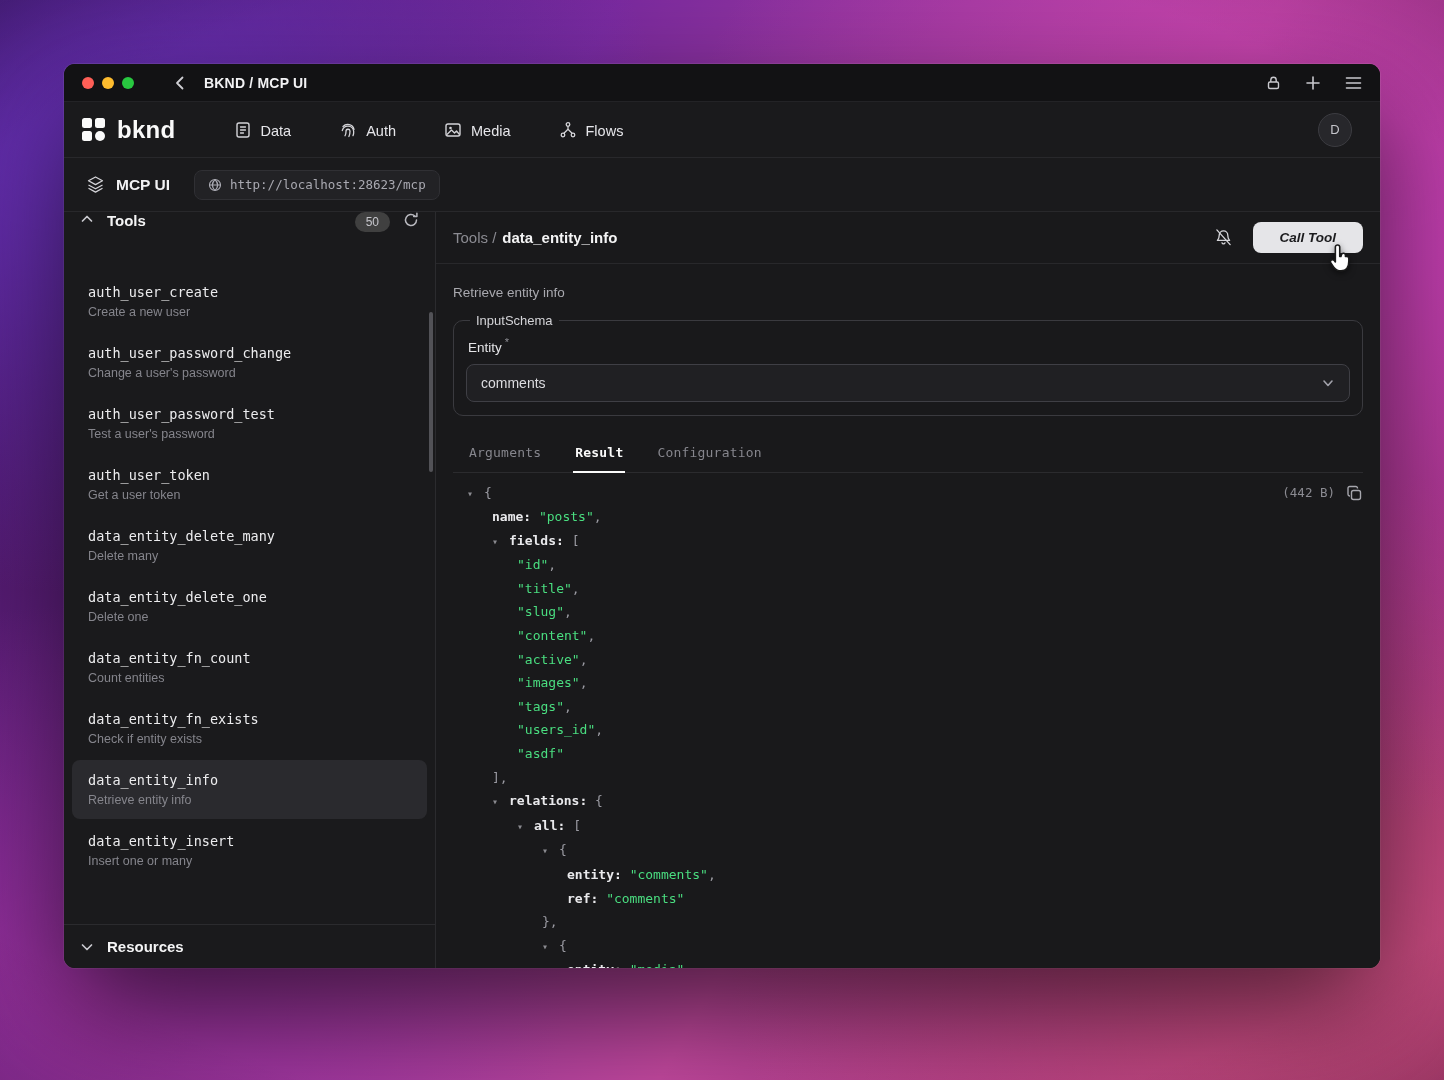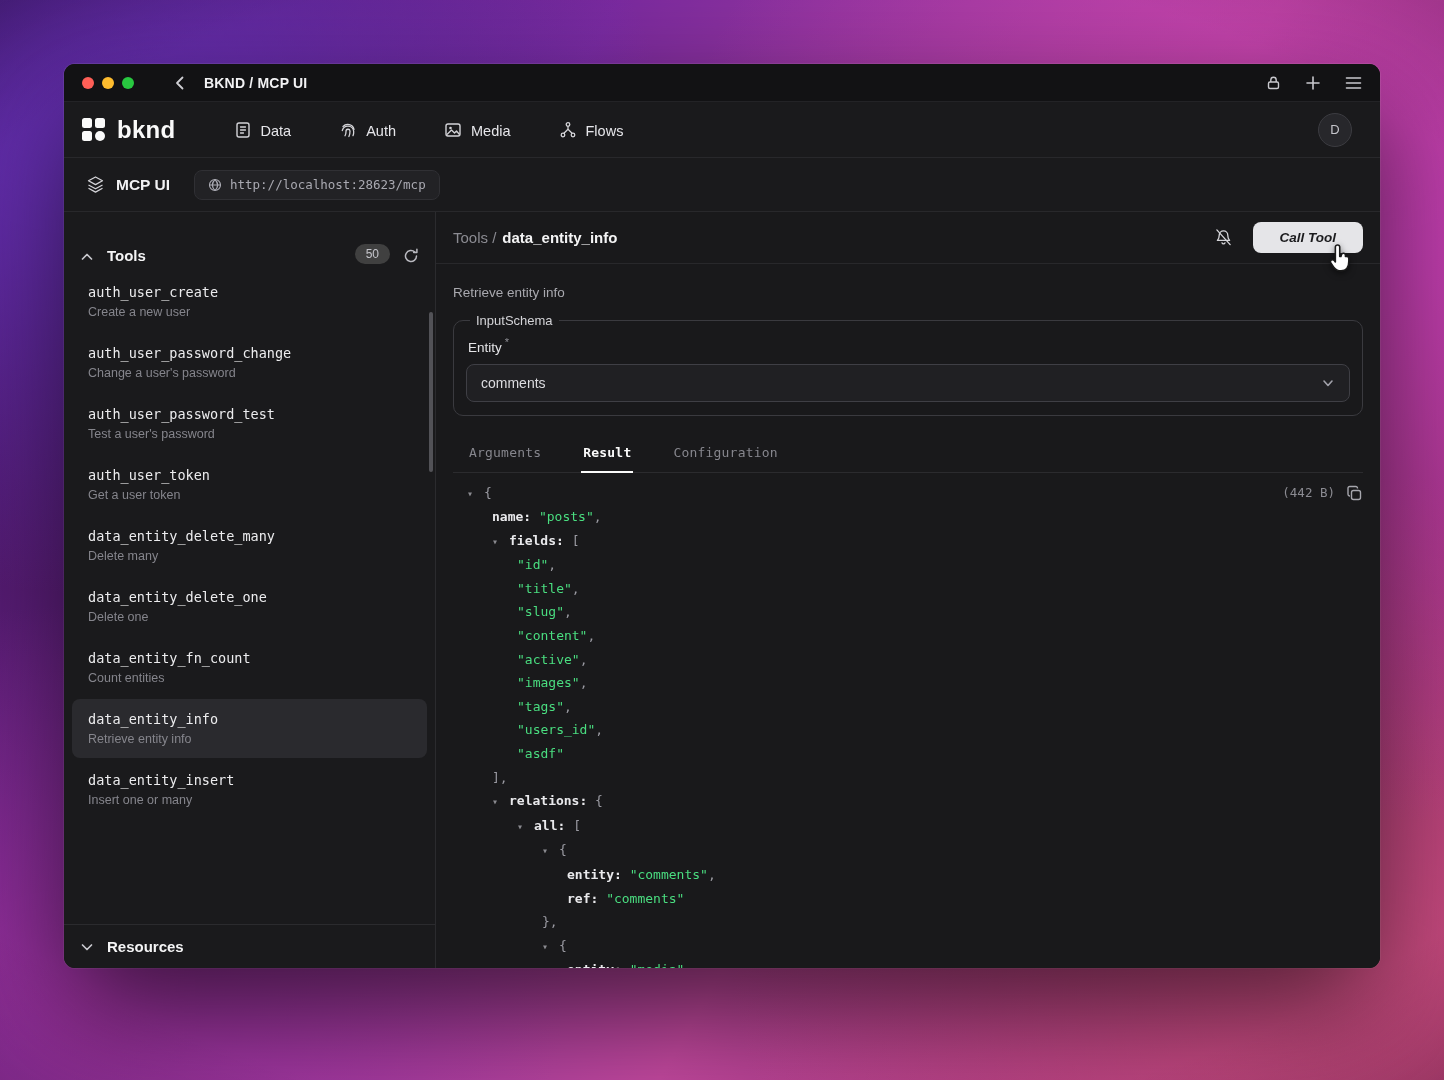--- a/index.html
+++ b/index.html
@@ -53,21 +53,21 @@
   .subbar-title { display:flex; align-items:center; gap:11px; color:#f2f2f4; font-size:15.5px; font-weight:700; }
   .url-pill { margin-left:24px; height:30px; display:flex; align-items:center; gap:8px;
     background:#222225; border:1px solid #303034; border-radius:8px; padding:0 13px; cursor:pointer; }
   .url-text { font-family:"DejaVu Sans Mono", monospace; font-size:12.5px; color:#a9a9b1; }
 
   
   .app-body { flex:1; display:flex; min-height:0; }
 
   
   .sidebar { width:372px; flex:none; border-right:1px solid #2b2b2e; display:flex; flex-direction:column; background:#1a1a1c; position:relative; }
-  .side-head { height:52px; flex:none; display:flex; align-items:flex-end; padding:0 16px; gap:13px; }
+  .side-head { height:52px; flex:none; display:flex; align-items:flex-start; padding:0 16px; gap:13px; }
   .side-head-label { color:#f4f4f5; font-size:15px; font-weight:700; }
   .count-badge { margin-left:auto; background:#404040; color:#c6c6cc; font-size:12px; padding:3px 11px; border-radius:999px; }
   .refresh-btn { display:flex; align-items:center; cursor:pointer; }
   .tools-list { flex:1; overflow:hidden; padding-top:6px; }
   .tool-item { margin:2px 8px; padding:12px 16px; border-radius:8px; cursor:pointer; }
   .tool-item.selected { background:#2a2a2e; }
   .tool-name { font-family:"DejaVu Sans Mono", monospace; font-size:13.5px; color:#ececee; }
   .tool-desc { margin-top:5px; font-size:12.5px; color:#85858c; }
   .side-foot { height:44px; flex:none; border-top:1px solid #2b2b2e; display:flex; align-items:center; gap:13px; padding:0 16px; }
   .side-foot-label { color:#f4f4f5; font-size:15px; font-weight:700; }
@@ -90,21 +90,21 @@
 
   fieldset.schema { margin-top:13px; border:1px solid #3a3a3f; border-radius:10px; padding:4px 12px 13px; }
   fieldset.schema legend { margin-left:4px; padding:0 6px; color:#d4d4d8; font-size:13px; }
   .field-label { margin:4px 2px 9px; font-size:13.5px; color:#e4e4e7; }
   .req-mark { color:#8f8f96; font-size:11px; vertical-align:super; margin-left:3px; }
   .select { height:38px; background:#202023; border:1px solid #3f3f45; border-radius:8px;
     display:flex; align-items:center; padding:0 14px; cursor:pointer; }
   .select-value { color:#dcdce0; font-size:14px; }
   .select-chevron { margin-left:auto; display:flex; align-items:center; }
 
-  .tabs { margin-top:19px; display:flex; gap:38px; border-bottom:1px solid #2b2b2e; padding:0 14px; }
+  .tabs { margin-top:19px; display:flex; gap:30px; border-bottom:1px solid #2b2b2e; padding:0 14px; }
   .tab { font-family:"DejaVu Sans Mono", monospace; font-size:13px; color:#86868d;
     padding:10px 2px 11px; margin-bottom:-1px; cursor:pointer; letter-spacing:.2px; }
   .tab.active { color:#fafafa; font-weight:700; border-bottom:2px solid #fafafa; }
 
   .code-wrap { margin-top:8px; position:relative; font-family:"DejaVu Sans Mono", monospace; font-size:13px; }
   .code-meta { position:absolute; top:4px; right:0; display:flex; gap:11px; }
   .size-label { color:#8b8b92; font-size:12.5px; font-family:"DejaVu Sans Mono", monospace; }
   .copy-btn { display:flex; align-items:center; cursor:pointer; }
   .code-line { line-height:23.6px; white-space:pre; }
   .tri { display:inline-block; width:17px; color:#8a8a90; font-size:10px; cursor:pointer; }
@@ -253,20 +253,24 @@
             <div class="tool-name">data_entity_delete_many</div>
             <div class="tool-desc">Delete many</div>
           </div>
           <div class="tool-item">
             <div class="tool-name">data_entity_delete_one</div>
             <div class="tool-desc">Delete one</div>
           </div>
           <div class="tool-item">
             <div class="tool-name">data_entity_fn_count</div>
             <div class="tool-desc">Count entities</div>
+          </div>
+          <div class="tool-item">
+            <div class="tool-name">data_entity_fn_exists</div>
+            <div class="tool-desc">Check if entity exists</div>
           </div>
           <div class="tool-item selected">
             <div class="tool-name">data_entity_info</div>
             <div class="tool-desc">Retrieve entity info</div>
           </div>
           <div class="tool-item">
             <div class="tool-name">data_entity_insert</div>
             <div class="tool-desc">Insert one or many</div>
           </div>
         </div>

